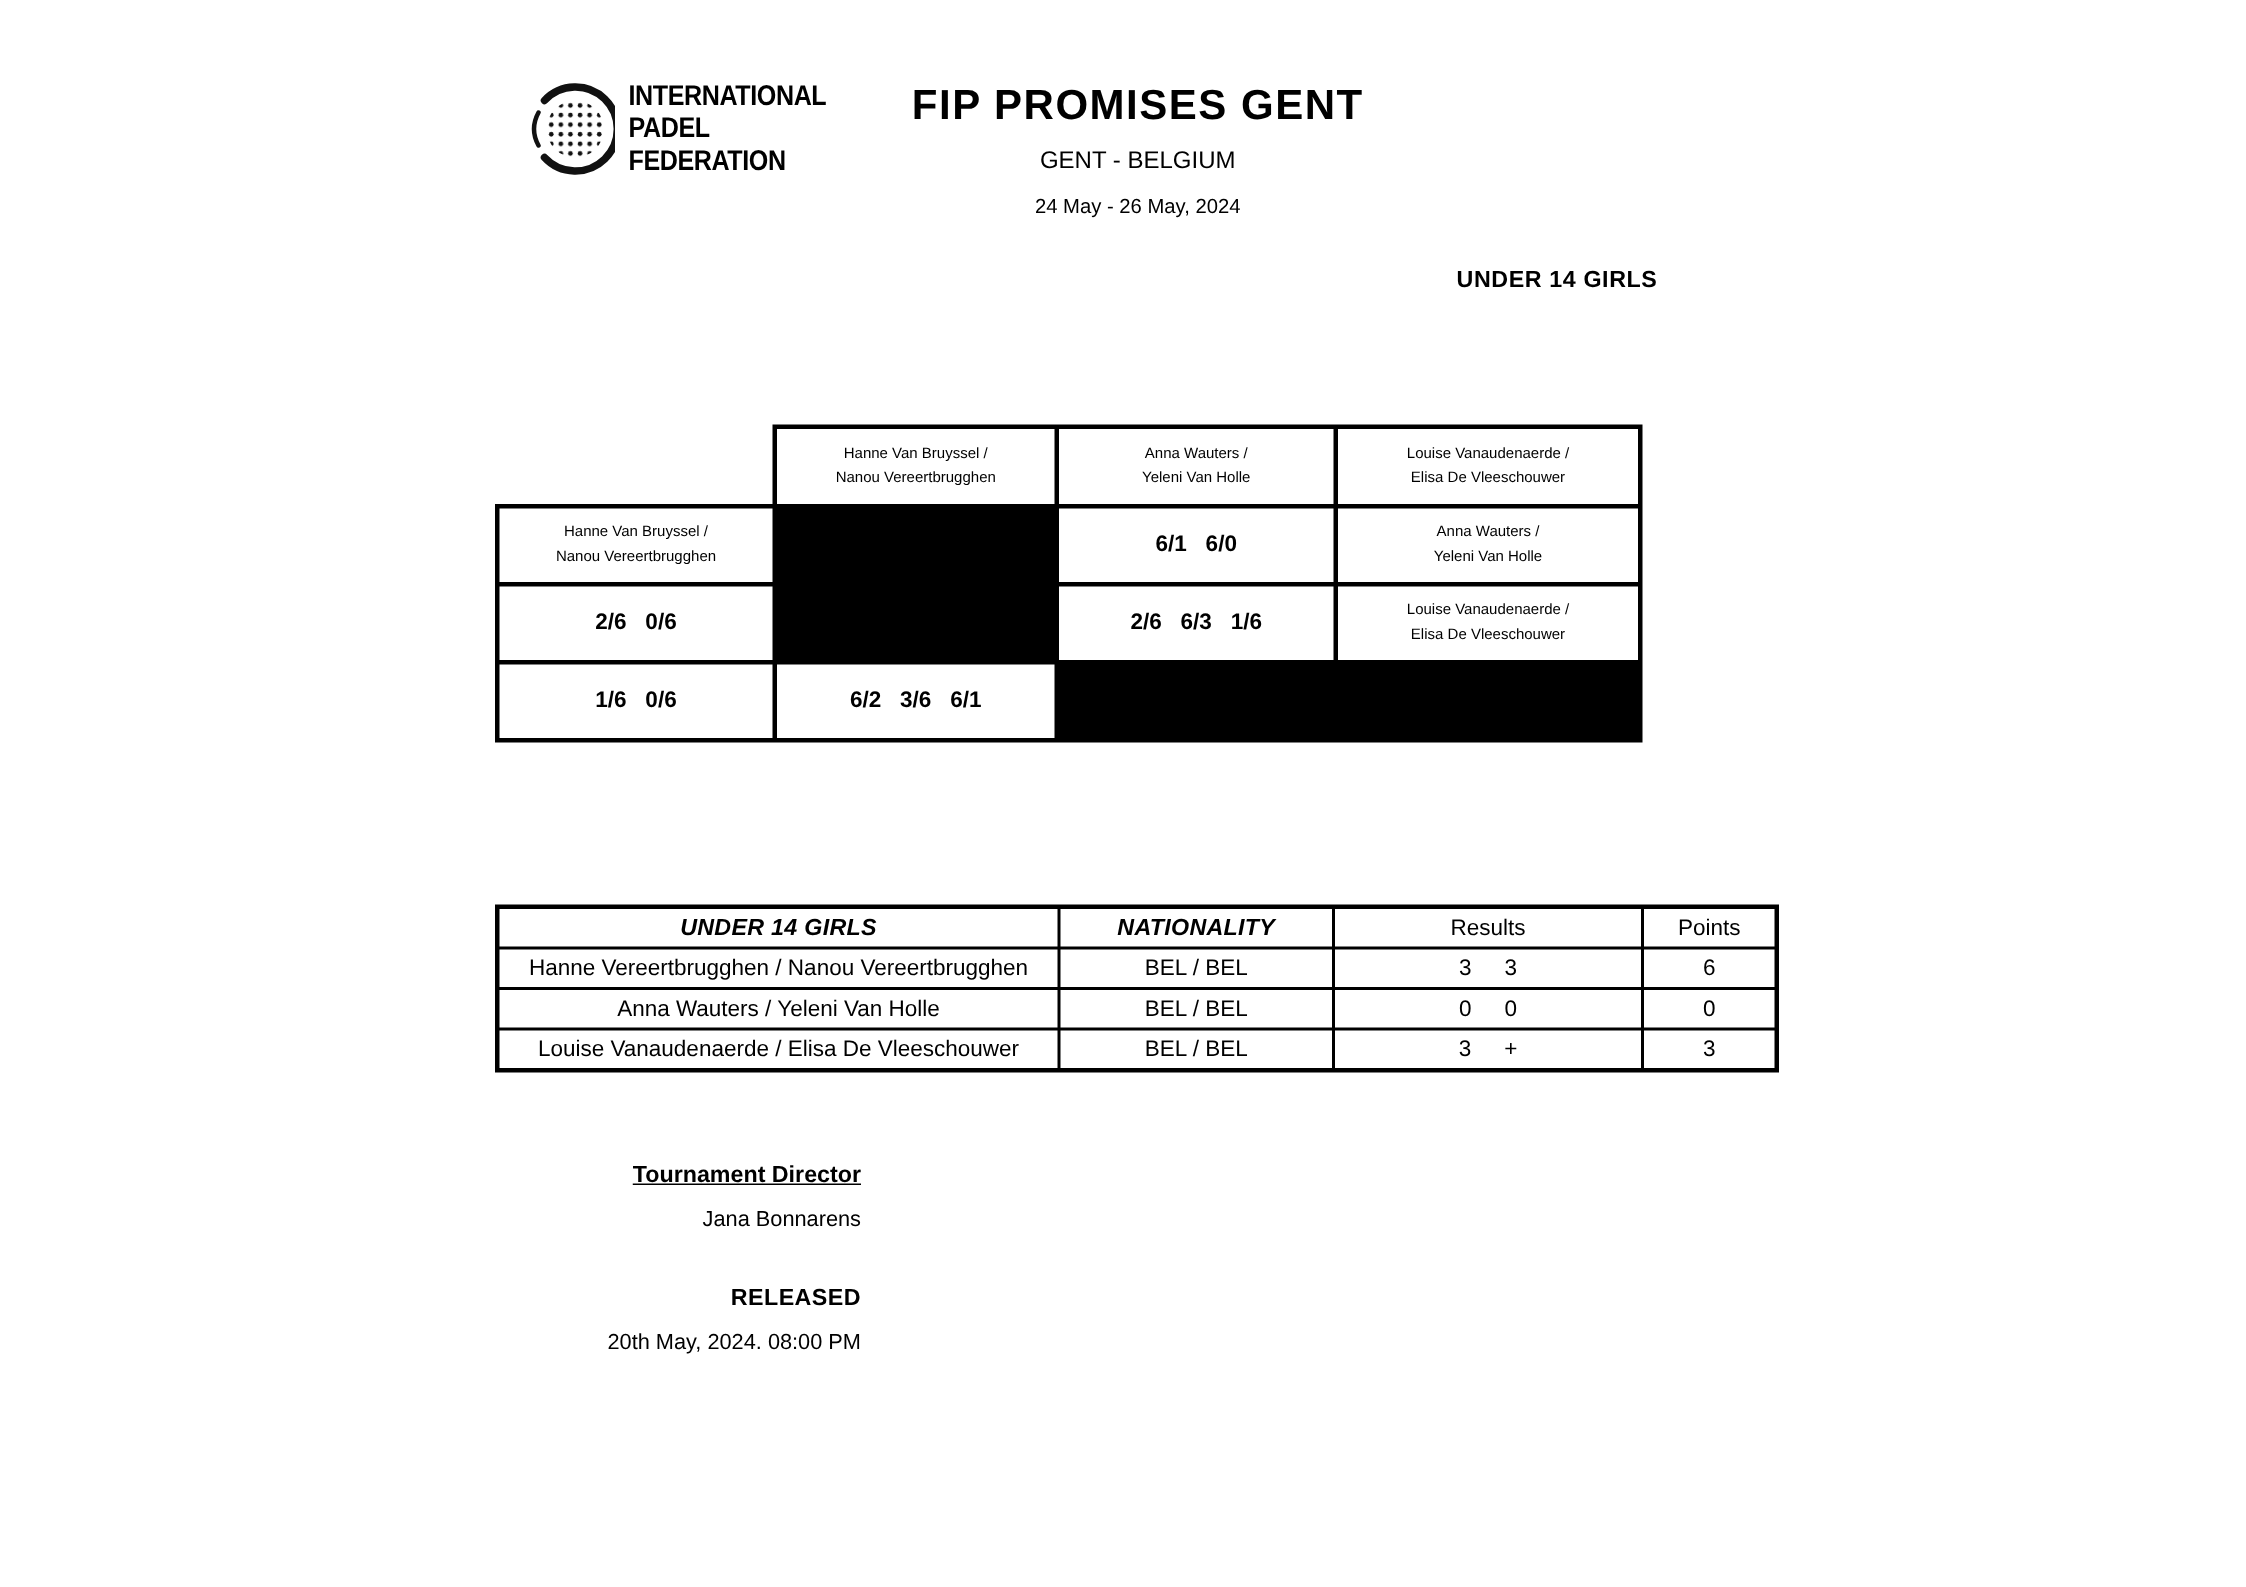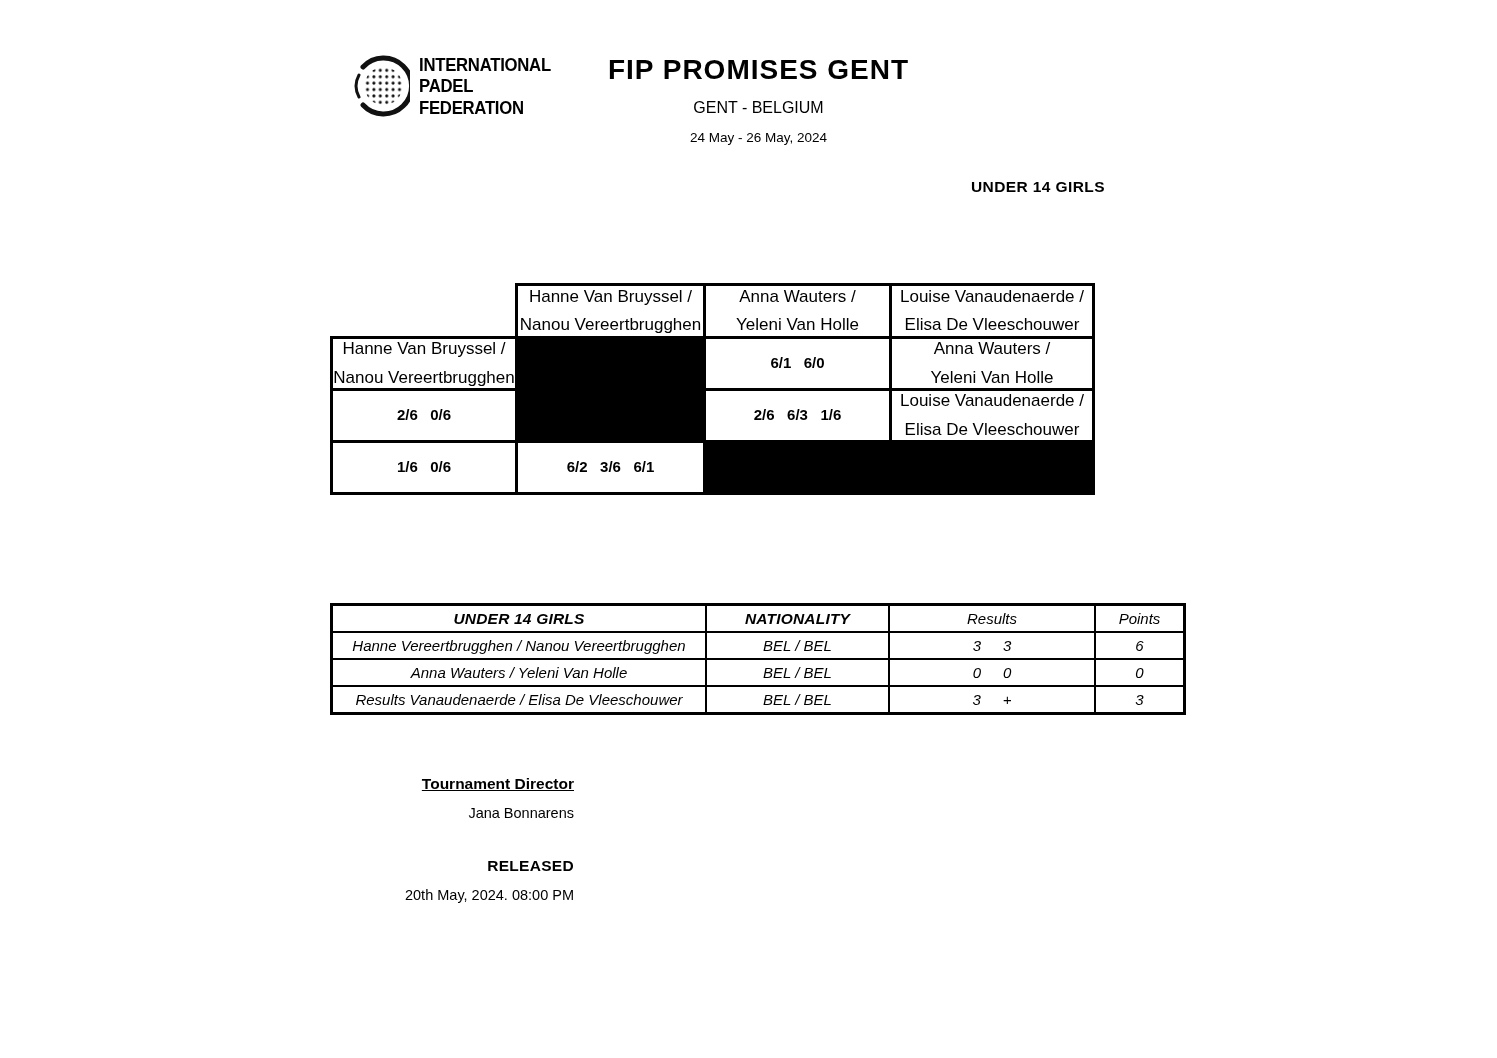--- a/index.html
+++ b/index.html
@@ -20,30 +20,30 @@
               font-weight:bold; font-size:15.5px; letter-spacing:0.4px; }
 
   
   .matrix-header { position:absolute; left:515px; top:283px; width:580px; height:53px;
     background:#000; display:grid; grid-template-columns:185px 183px 200px;
     grid-template-rows:50px; gap:3px; padding:3px 3px 0 3px; }
   .matrix-body { position:absolute; left:330px; top:336px; width:765px; height:159px;
     background:#000; display:grid; grid-template-columns:182px 185px 183px 200px;
     grid-template-rows:repeat(3,49px); gap:3px; padding:3px; }
   .mcell { background:#fff; display:flex; flex-direction:column; align-items:center;
-           justify-content:center; font-size:17px; line-height:1.65; text-align:center; }
+           justify-content:center; font-size:10px; line-height:1.65; text-align:center; }
   .mcell.black { background:#000; }
   .mcell.score { font-weight:bold; font-size:15px; white-space:pre; }
 
   
   .standings { position:absolute; left:330px; top:603px; width:856px; height:112px;
     background:#000; display:grid; grid-template-columns:372px 181px 204px 87px;
     grid-template-rows:repeat(4,25px); gap:2px; padding:3px; }
   .scell { background:#fff; display:flex; align-items:center; justify-content:center;
-           font-size:15px; text-align:center;font-style:italic; }
+           font-size:15px; text-align:center; }
   .scell.hd-italic { font-weight:bold; font-style:italic; font-size:15.5px; letter-spacing:0.2px; }
   .results-pair { display:flex; gap:22px; }
 
   
   .sign-block { position:absolute; width:300px; display:flex; flex-direction:column;
                 align-items:flex-end; gap:12px; font-size:14.5px; }
   .sign-left { left:274px; top:775px; }
   .sign-right { left:844px; top:775px; }
   .sign-label { font-weight:bold; text-decoration:underline; font-size:15.5px; }
   .released { font-weight:bold; font-size:15.5px; letter-spacing:0.3px;margin-top:24px; }
@@ -136,21 +136,21 @@
     <div class="scell">Anna Wauters / Yeleni Van Holle</div>
     <div class="scell">BEL / BEL</div>
     <div class="scell">
       <span class="results-pair">
         <span>0</span>
         <span>0</span>
       </span>
     </div>
     <div class="scell">0</div>
 
-    <div class="scell">Results Vanaudenaerde / Elisa De Vleeschouwer</div>
+    <div class="scell">Louise Vanaudenaerde / Elisa De Vleeschouwer</div>
     <div class="scell">BEL / BEL</div>
     <div class="scell">
       <span class="results-pair">
         <span>3</span>
         <span>+</span>
       </span>
     </div>
     <div class="scell">3</div>
   </div>
 

